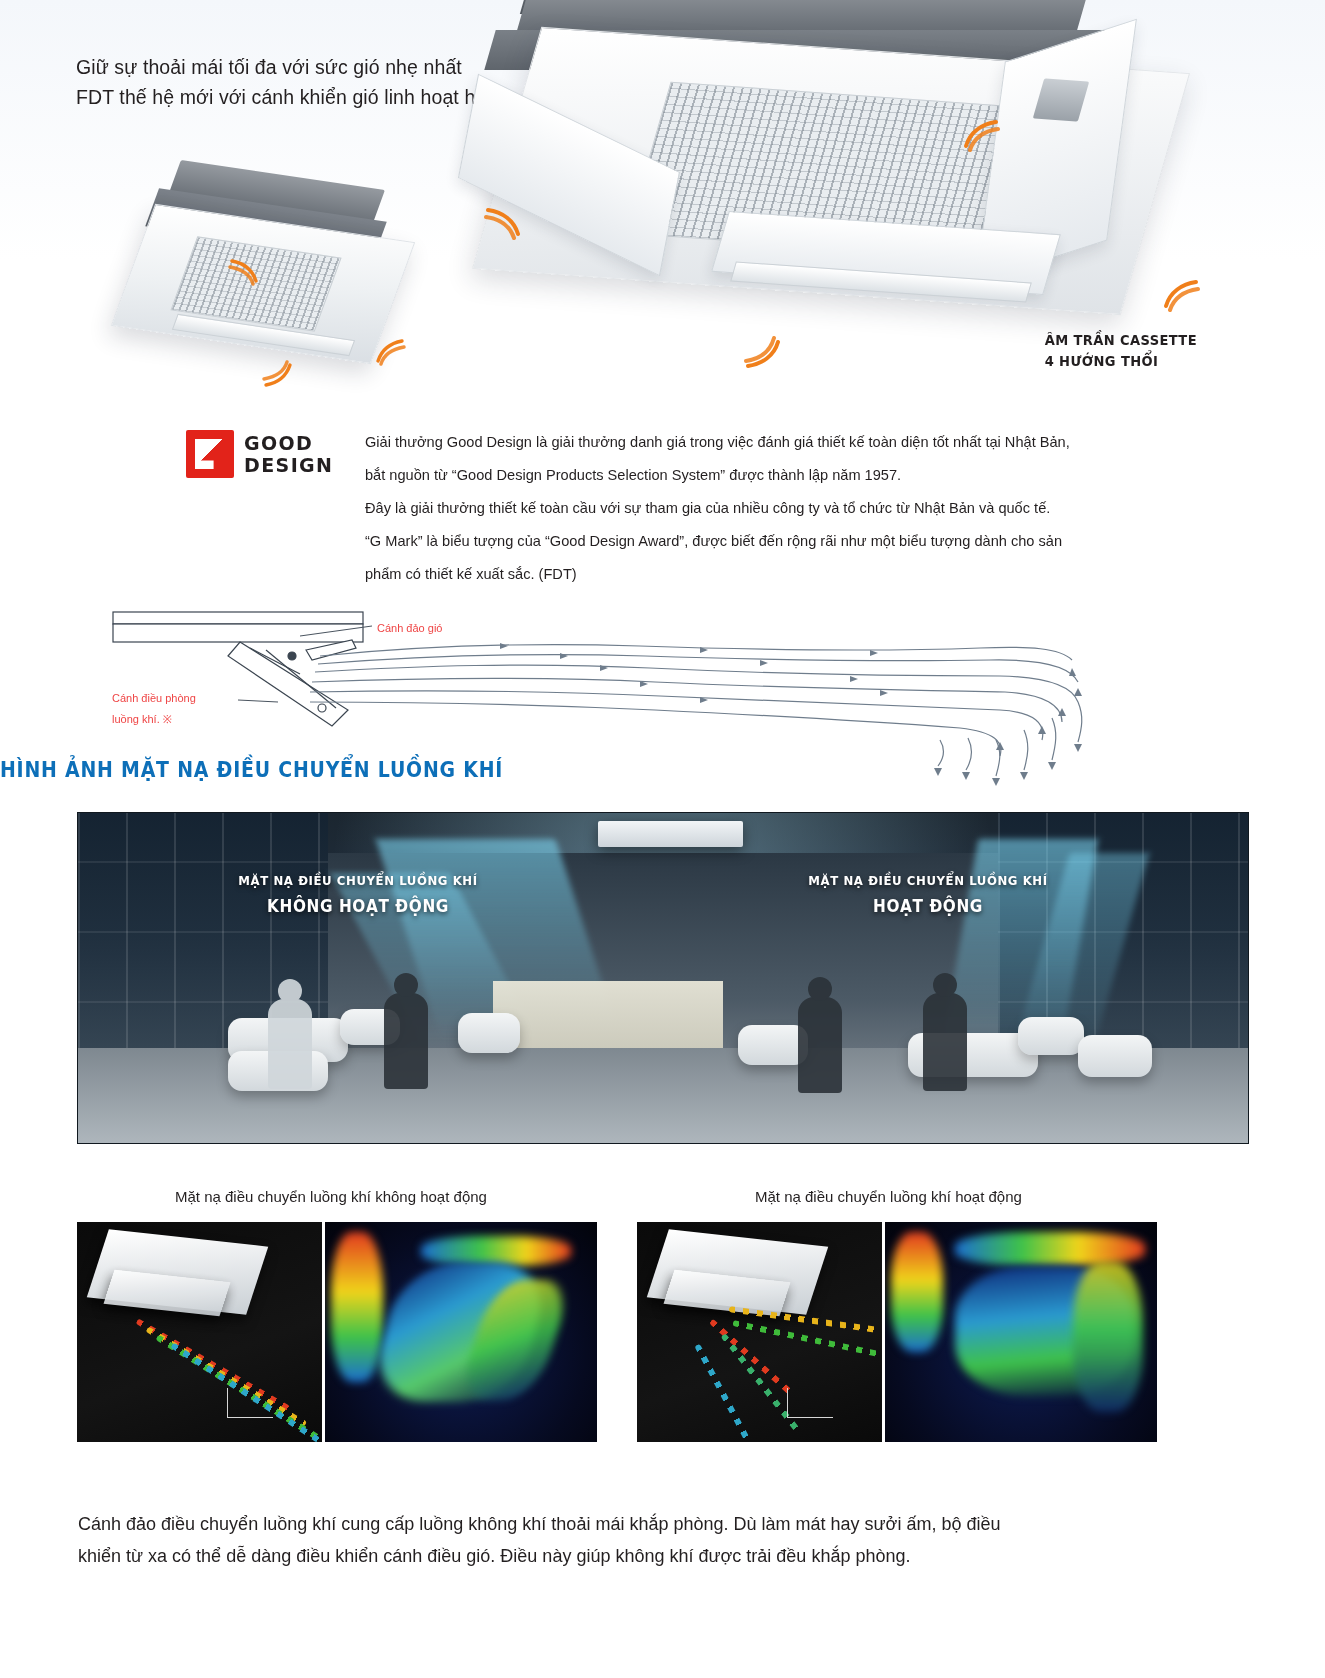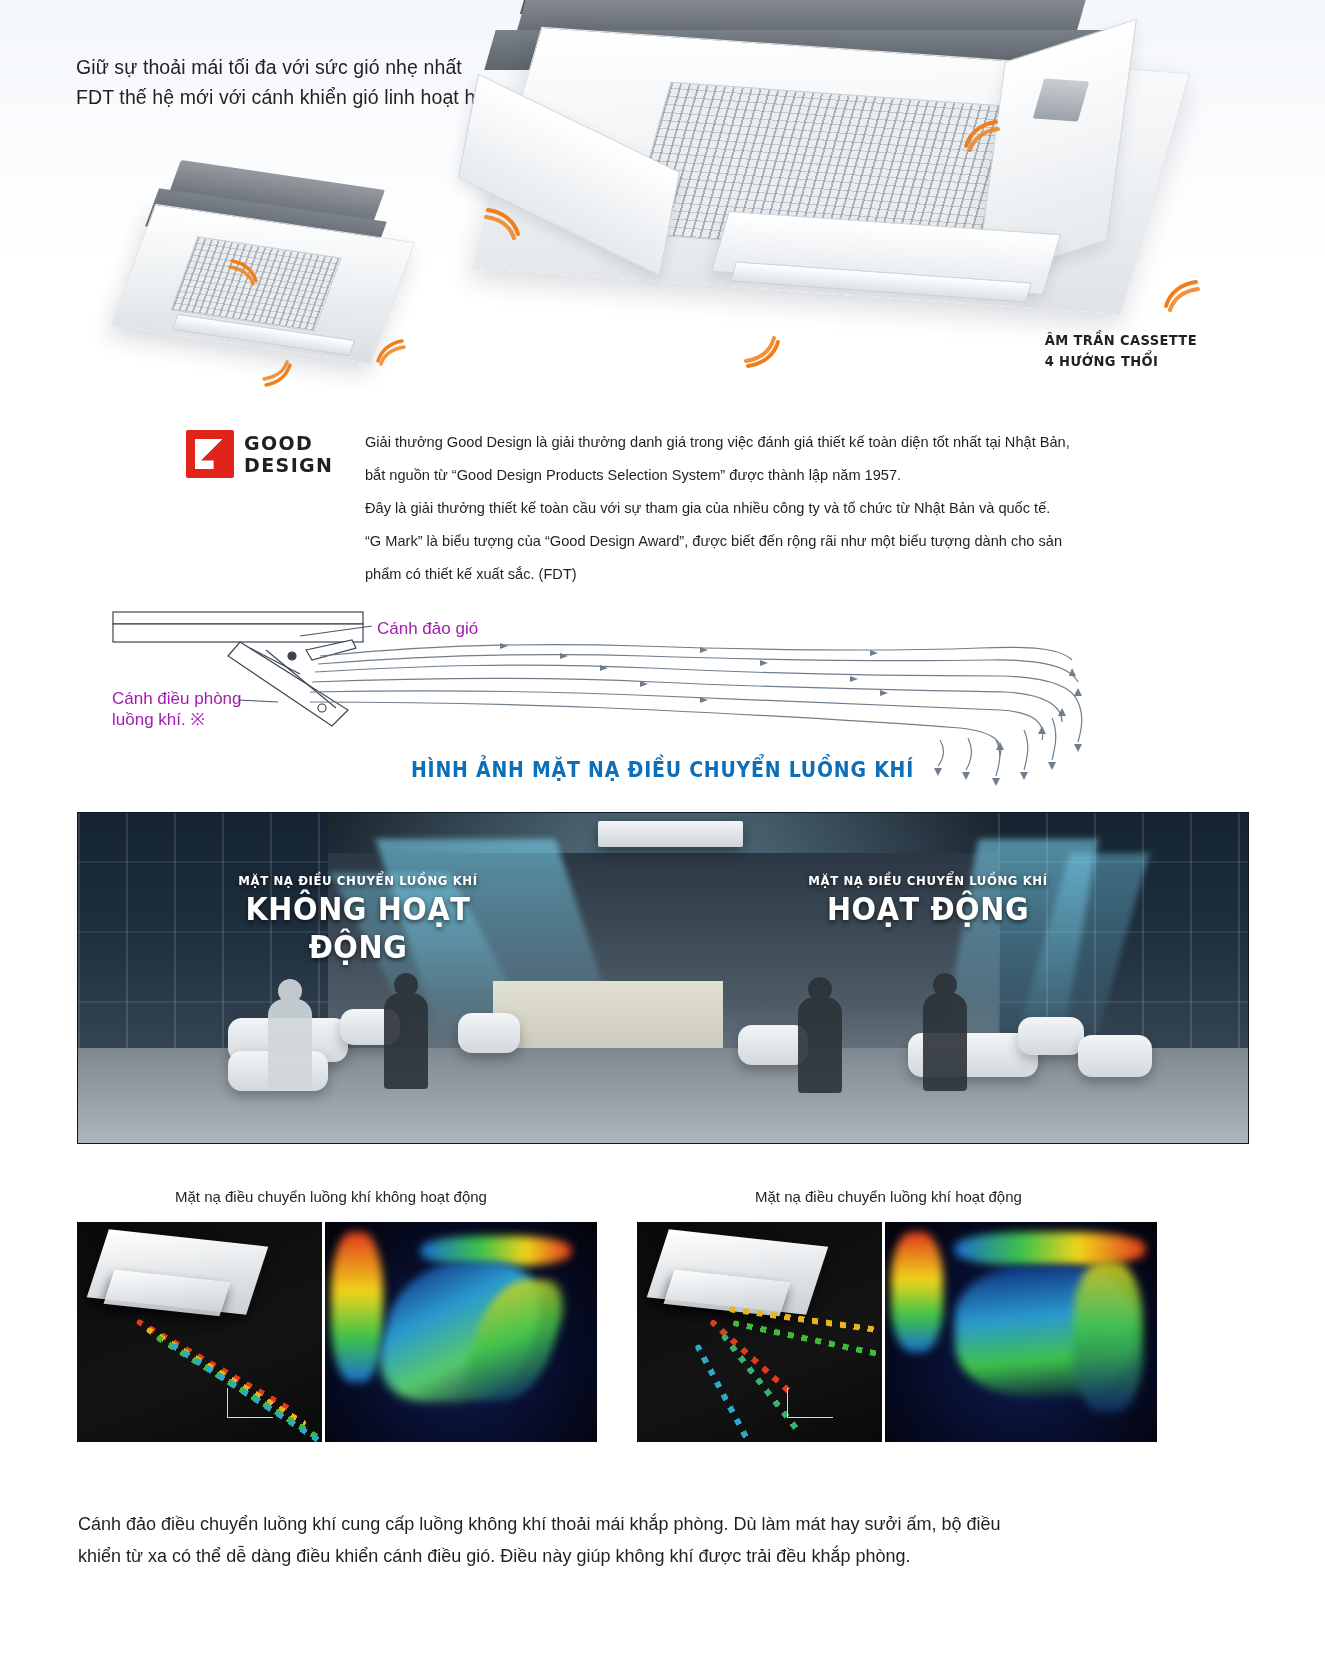--- a/index.html
+++ b/index.html
@@ -259,33 +259,33 @@
   .diagram {
     position: absolute;
     left: 0;
     top: 590px;
     width: 1325px;
     height: 215px;
   }
   .diagram svg { position:absolute; left:0; top:0; }
   .dg-label {
     position: absolute;
-    font-size: 17px;
+    font-size: 11px;
     line-height: 21px;
-    color: #a21caf;
+    color: #ef4444;
     white-space: pre-line;
   }
   .dg-label.canh-dao { left: 377px; top: 618px; }
   .dg-label.canh-dieu { left: 112px; top: 688px; }
 
   .section-title {
     position: absolute;
     left: 0; right: 0;
     top: 758px;
-    text-align: center;
+    text-align: left;
     color: #0d6fb8;
     font-weight: 700;
     font-size: 21px;
     letter-spacing: .8px;
     font-family: "DejaVu Sans Condensed", "Liberation Sans", sans-serif;
   }
 
   
   .room {
     position: absolute;
@@ -363,25 +363,25 @@
     text-shadow: 0 2px 5px rgba(0,0,0,.65);
     font-family: "DejaVu Sans Condensed", "Liberation Sans", sans-serif;
   }
   .room-label .small {
     font-size: 13px;
     letter-spacing: .6px;
     font-weight: 700;
     display: block;
   }
   .room-label .big {
-    font-size: 32px;
+    font-size: 17px;
     font-weight: 700;
     letter-spacing: .6px;
     display: block;
-    margin-top: 2px;
+    margin-top: 8px;
   }
   .room-label.left { left: 130px; top: 60px; width: 300px; }
   .room-label.right { left: 700px; top: 60px; width: 300px; }
 
   
   .cfd-caption {
     position: absolute;
     top: 1188px;
     font-size: 15px;
     color: #231f20;

